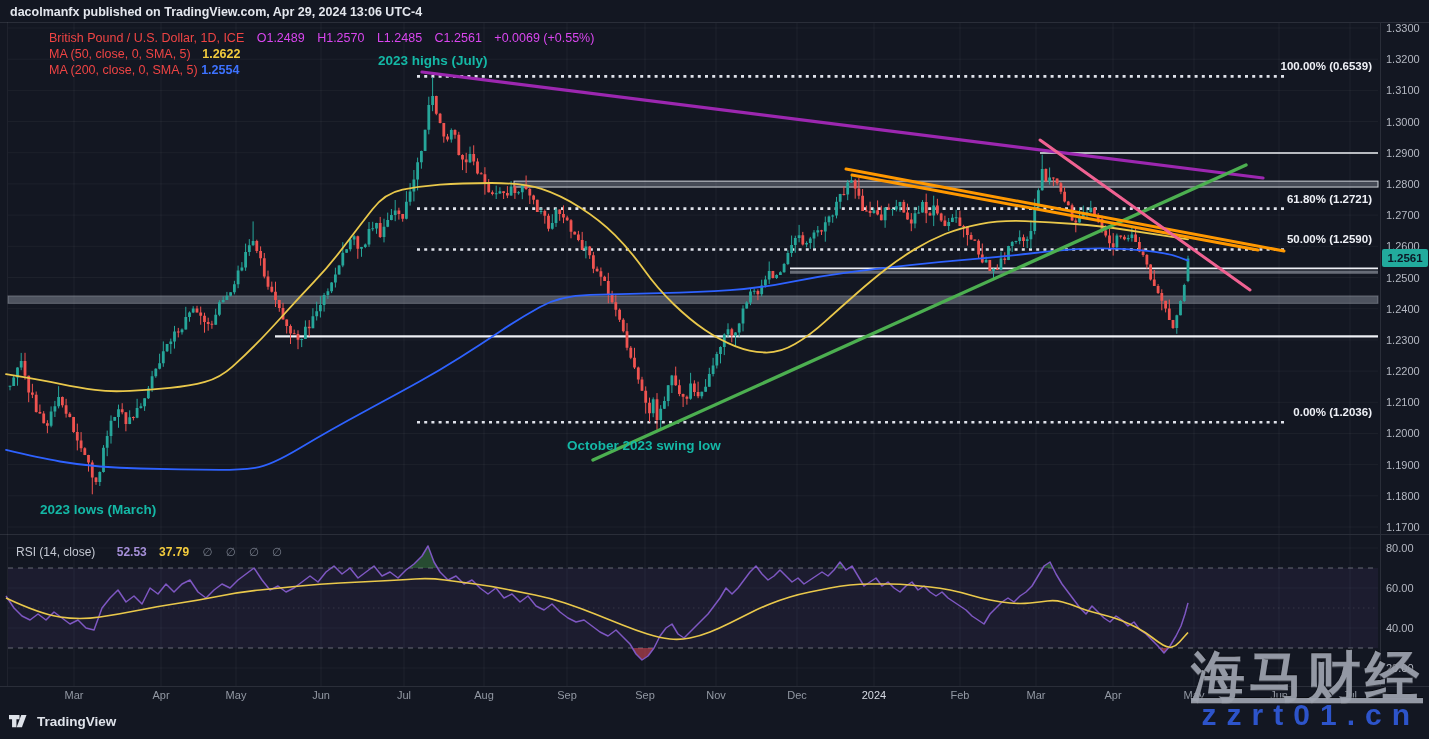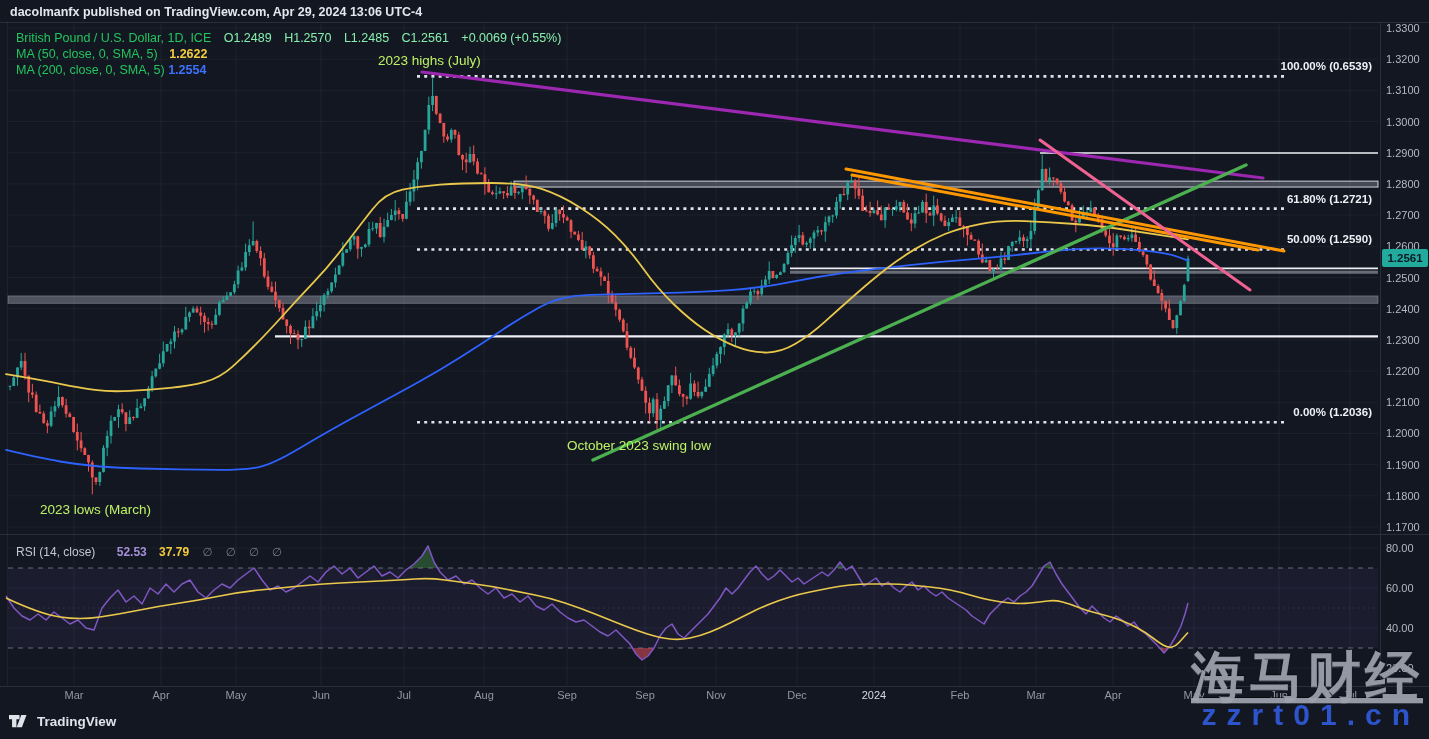--- a/index.html
+++ b/index.html
@@ -2,25 +2,25 @@
 <html><head>
 <meta charset="utf-8">
 <style>
   html,body{margin:0;padding:0;background:#131722;}
   #app{position:relative;width:1429px;height:739px;overflow:hidden;background:#131722;
        font-family:"Liberation Sans",sans-serif;}
   #cv{position:absolute;left:0;top:0;}
   .txt{position:absolute;white-space:nowrap;}
   .hdr{left:10px;top:5px;font-size:12.5px;font-weight:bold;color:#e4e7ee;}
   .lg{left:16px;font-size:12.5px;color:#d5d9e2;}
-  .lg .teal{color:#86efac;margin-left:9px;margin-top:33px;}
-  .lg .dim{color:#22c55e;}
+  .lg .teal{color:#d946ef;margin-left:9px;margin-top:33px;}
+  .lg .dim{color:#ef4444;margin-left:33px;}
   .lg .yv{color:#f3cc3d;margin-left:8px;font-weight:bold;}
   .lg .bv{color:#3d72ff;margin-left:0;font-weight:bold;}
-  .ann{font-size:13.5px;font-weight:normal;color:#bef264;}
+  .ann{font-size:13.5px;font-weight:bold;color:#14b8a6;}
   .fiblab{position:absolute;font-size:11.5px;font-weight:bold;color:#eef0f6;text-align:right;}
   .paxlab{position:absolute;left:1386px;font-size:11px;color:#b4b8c2;}
   .raxlab{position:absolute;left:1386px;font-size:11px;color:#b4b8c2;}
   .taxlab{position:absolute;top:689px;width:40px;margin-left:-20px;text-align:center;font-size:11px;color:#9298a3;}
   .taxlab.hl{color:#d6dae3;}
   .badge{position:absolute;left:1382px;width:46px;height:18px;background:#22ab9d;color:#0b1826;
          font-size:11.5px;font-weight:bold;text-align:center;line-height:18px;border-radius:2px;}
   .rsilg{left:16px;top:545px;font-size:12px;color:#c4c8d2;}
   .rsilg .pv{color:#a58fd8;margin-left:18px;font-weight:bold;}
   .rsilg .yv2{color:#f3cc3d;margin-left:9px;font-weight:bold;}

